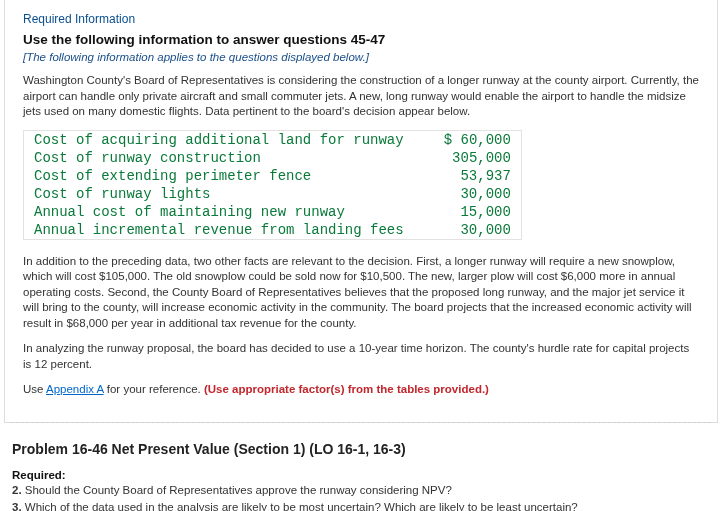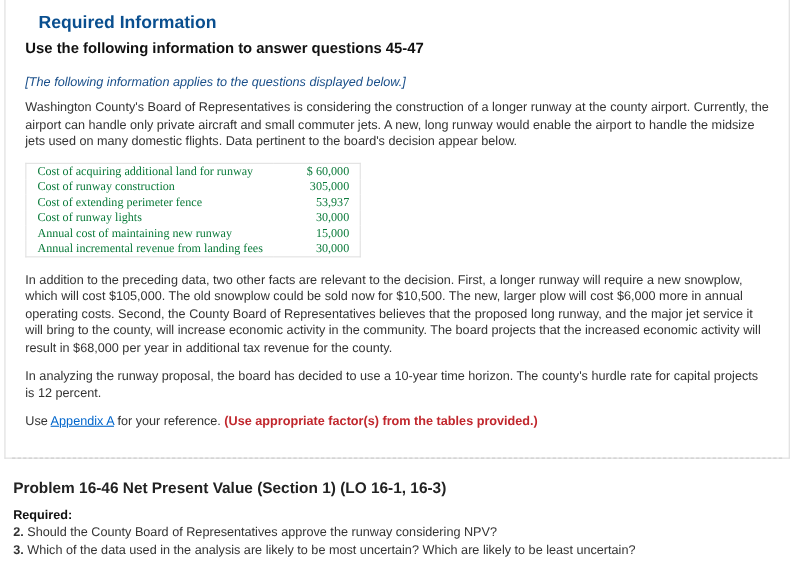--- a/index.html
+++ b/index.html
@@ -21,48 +21,48 @@
   .card::after {
     content: "";
     position: absolute;
     left: 6px;
     right: 6px;
     bottom: -1px;
     border-bottom: 1px dashed #cfcfcf;
   }
   .req-info {
     color: #0a4f8f;
-    font-weight: bold;
-    font-size: 16px;
-    margin: 2px 0 6px 12px;
+    font-weight: normal;
+    font-size: 12px;
+    margin: 2px 0 6px 0;
   }
   .use-info {
     color: #111;
     font-weight: bold;
     font-size: 13.5px;
-    margin: 0 0 18px 0;
+    margin: 0 0 4px 0;
   }
   .applies {
     font-style: italic;
     color: #1a4f8a;
     margin: 0 0 10px 0;
   }
   .para {
     color: #333;
     line-height: 1.35;
     margin: 0 0 10px 0;
   }
   .data-table {
     border: 1px solid #e2e2e2;
     border-collapse: collapse;
     margin: 6px 0 14px 0;
   }
   .data-table td {
-    font-family: Liberation Serif, serif;
-    font-size: 11px;
+    font-family: Liberation Mono, monospace;
+    font-size: 14px;
     color: #0a7a3a;
     padding: 1px 10px;
     white-space: pre;
     margin-top: 12px;
   }
   .data-table td.val {
     text-align: right;
     padding-left: 30px;
   }
   a.appendix {

